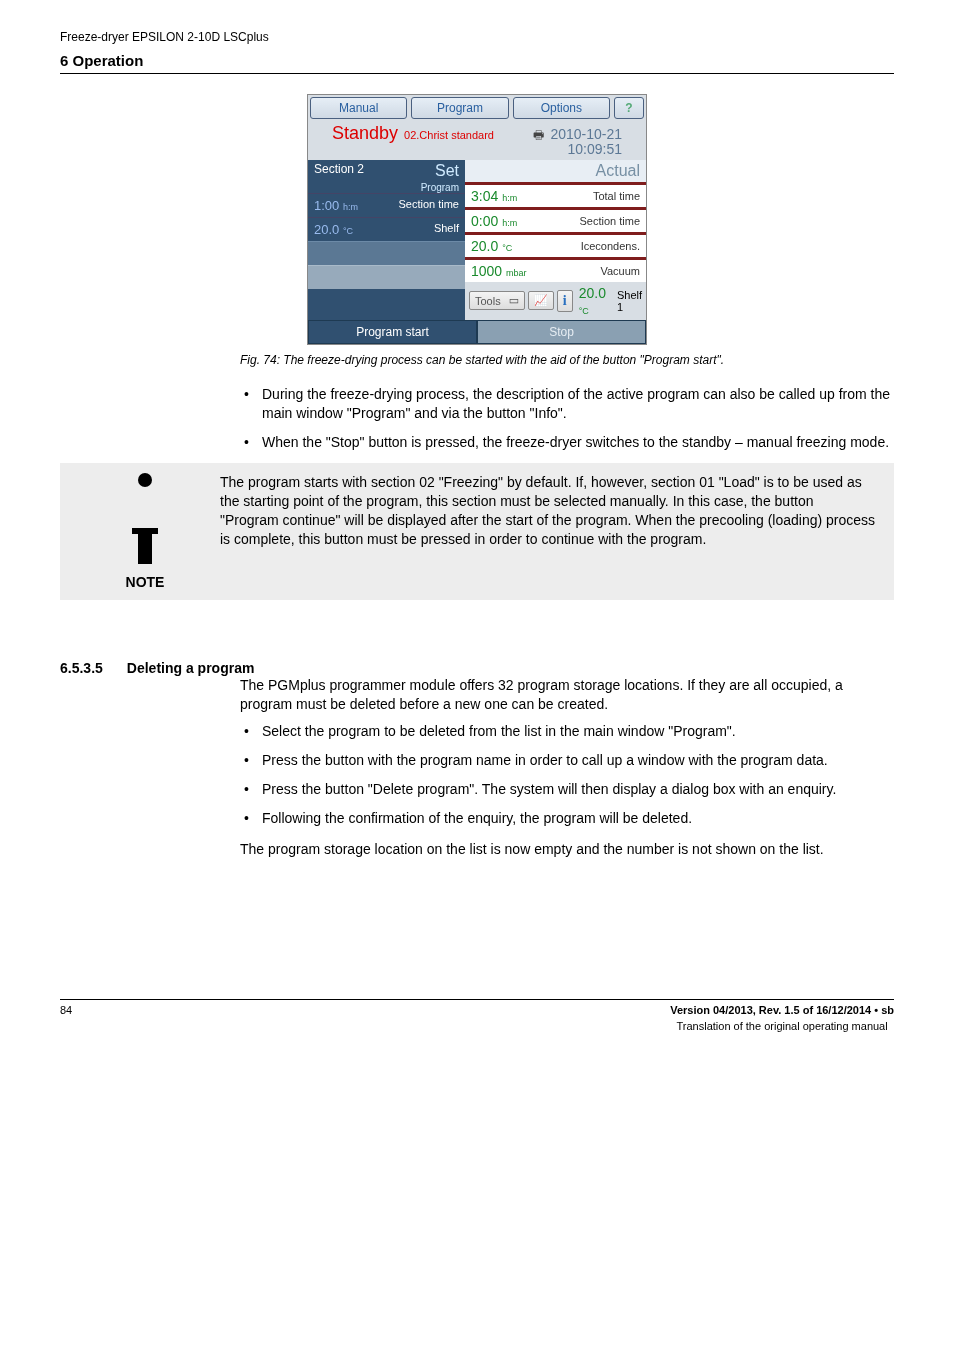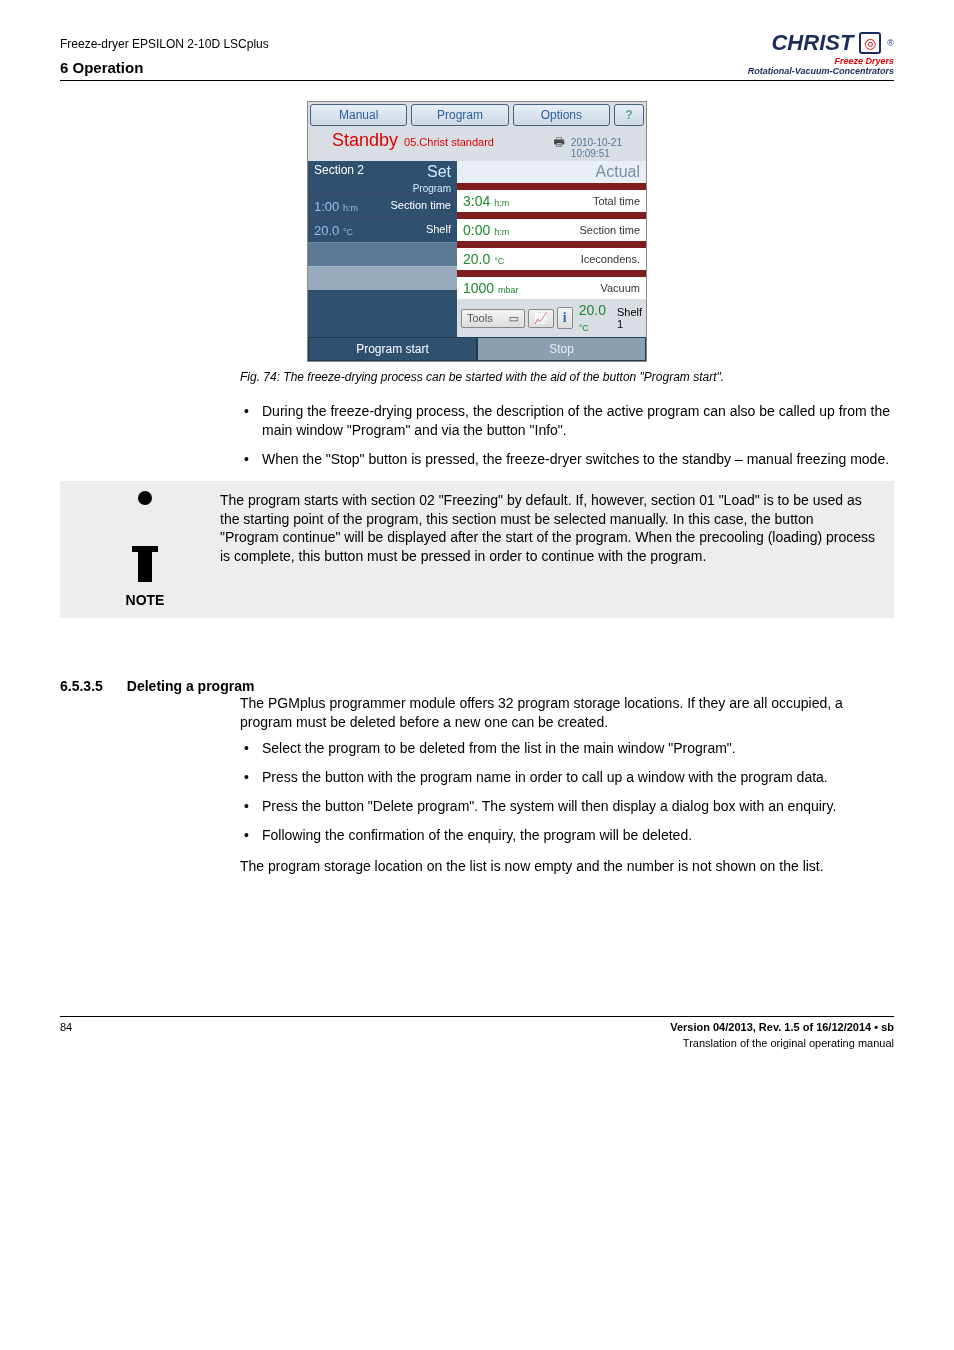--- a/index.html
+++ b/index.html
@@ -75,48 +75,48 @@
   .standby-row {
     display: flex;
     align-items: baseline;
     padding: 2px 24px;
     background: #d8dee4;
     font-size: 12px;
   }
   .standby-label { color: #d00; font-size: 18px; font-weight: normal; margin-right: 6px; }
   .standby-sub { color: #d00; font-size: 11px; flex: 1; }
   .printer-icon { color: #444; font-size: 12px; margin-right: 6px; }
-  .standby-time { color: #5c7895; font-size: 10px; line-height: 1.1; }
+  .standby-time { color: #5c7895; font-size: 14px; text-align: right; line-height: 1.1; }
 
   .two-col { display: flex; }
   .col-left, .col-right { flex: 1; }
   .col-left { background: #305070; color: #fff; }
   .section-hdr { display: flex; justify-content: space-between; padding: 2px 6px; font-size: 12px; }
   .section-hdr .set { color: #cfeaff; font-size: 16px; }
   .freezing { text-align: right; color: #cfeaff; font-size: 10px; padding-right: 6px; }
   .left-row { display: flex; justify-content: space-between; padding: 4px 6px; border-top: 1px solid #446; font-size: 11px; }
   .left-row .val { color: #9be; font-size: 13px; }
   .left-row .val .unit { font-size: 9px; }
   .left-row.blank { height: 24px; background: #5b7894; border-top:1px solid #6c8aa7;}
   .left-row.blank2 { height: 24px; background: #97aabb; border-top:1px solid #a9bac9; }
 
   .col-right { background: #fff; }
   .actual-hdr { text-align: right; color: #7790a4; font-size: 16px; padding: 2px 6px; background:#e8eef4; }
-  .right-row { display: flex; justify-content: space-between; align-items: center; padding: 3px 6px; border-top: 7px solid #7f1d1d; font-size: 11px; }
+  .right-row { display: flex; justify-content: space-between; align-items: center; padding: 3px 6px; border-top: 3px solid #7f1d1d; font-size: 11px; }
   .right-row .val { color: #1a8a2d; font-size: 14px; }
   .right-row .val .unit { font-size: 9px; }
   .right-row .lbl { color: #333; }
 
   .tools-row { display: flex; align-items: center; padding: 3px 4px; background: #d8dee4; gap:3px;}
   .tools-btn {
     border: 1px solid #888; border-radius: 2px;
     font-size: 11px; padding: 2px 5px;
     background: linear-gradient(#f4f4f4,#ddd);
     color:#555;
-    display:inline-flex; align-items:center; gap:16px;
+    display:inline-flex; align-items:center; gap:8px;
   }
   .info-i { color:#2a70c0; font-weight:bold; font-family: Georgia, serif; font-size:14px;}
   .bottom-row { display: flex; border-radius: 12px; }
   .bottom-btn {
     flex: 1; text-align: center;
     background: #305070; color: #fff;
     font-size: 12px; padding: 4px 0;
     border: 1px solid #1e3a52;
   }
   .bottom-btn.stop { background: #8aa0b2; color:#e6edf3; }
@@ -157,52 +157,43 @@
 
   .footer {
     position: relative;
     margin-top: 140px;
     border-top: 1px solid #000;
     padding-top: 4px;
     display: flex;
     justify-content: space-between;
     font-size: 11px;
   }
-  .footer .right { text-align: right; }
+  .footer .right { text-align: center; }
   .footer .right .ver { font-weight: bold; margin-bottom: 4px; }
 </style>
 </head>
 <body>
 
 <div class="top-header">
   <div class="top-left">
     <div class="device">Freeze-dryer EPSILON 2-10D LSCplus</div>
     <div class="section-title">6 Operation</div>
-  </div>
-  <div class="logo-block">
-    <div class="logo-row">
-      <span class="christ-text">CHRIST</span>
-      <span class="christ-icon"></span>
-        <span class="reg">®</span>
-    </div>
-    <div class="logo-sub1">Freeze Dryers</div>
-    <div class="logo-sub2">Rotational-Vacuum-Concentrators</div>
   </div>
 </div>
 
 <div class="screenshot">
   <div class="tabs-row">
     <div class="tab">Manual</div>
     <div class="tab">Program</div>
     <div class="tab">Options</div>
     <div class="tab small">?</div>
   </div>
   <div class="standby-row">
     <span class="standby-label">Standby</span>
-    <span class="standby-sub">05.Christ standard</span>
+    <span class="standby-sub">02.Christ standard</span>
     <span class="printer-icon">🖶</span>
     <span class="standby-time">
       <span>2010-10-21</span><br>
       <span>10:09:51</span>
     </span>
   </div>
   <div class="two-col">
     <div class="col-left">
       <div class="section-hdr">
         <span>Section 2</span>

